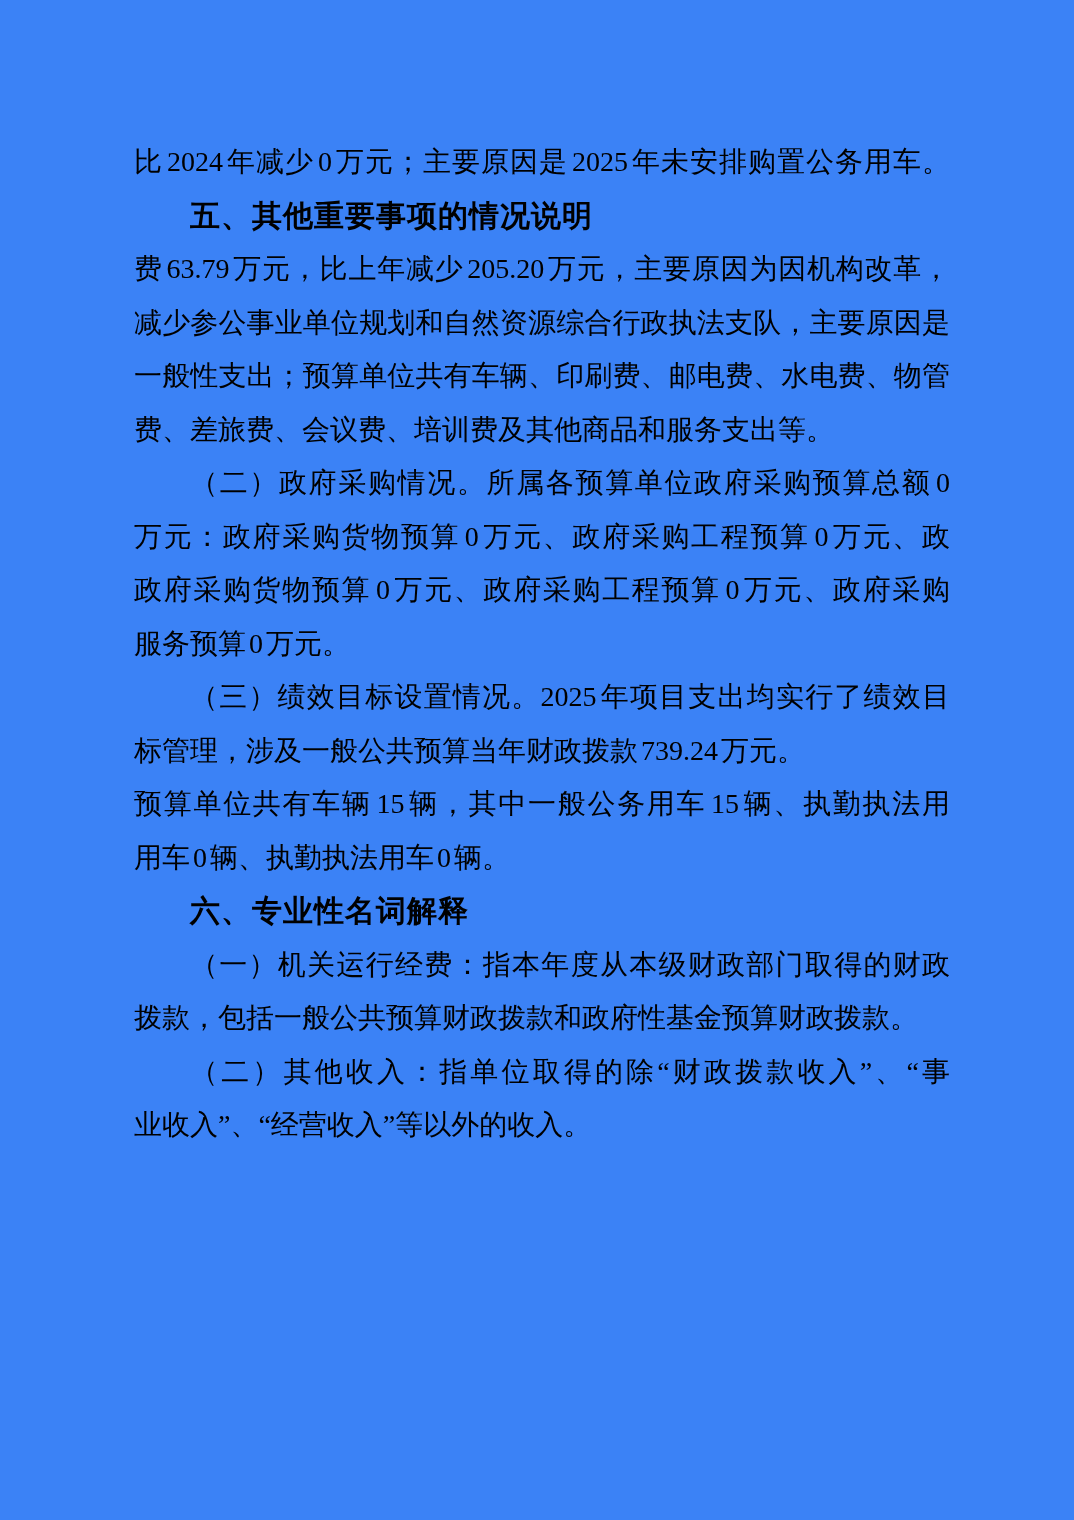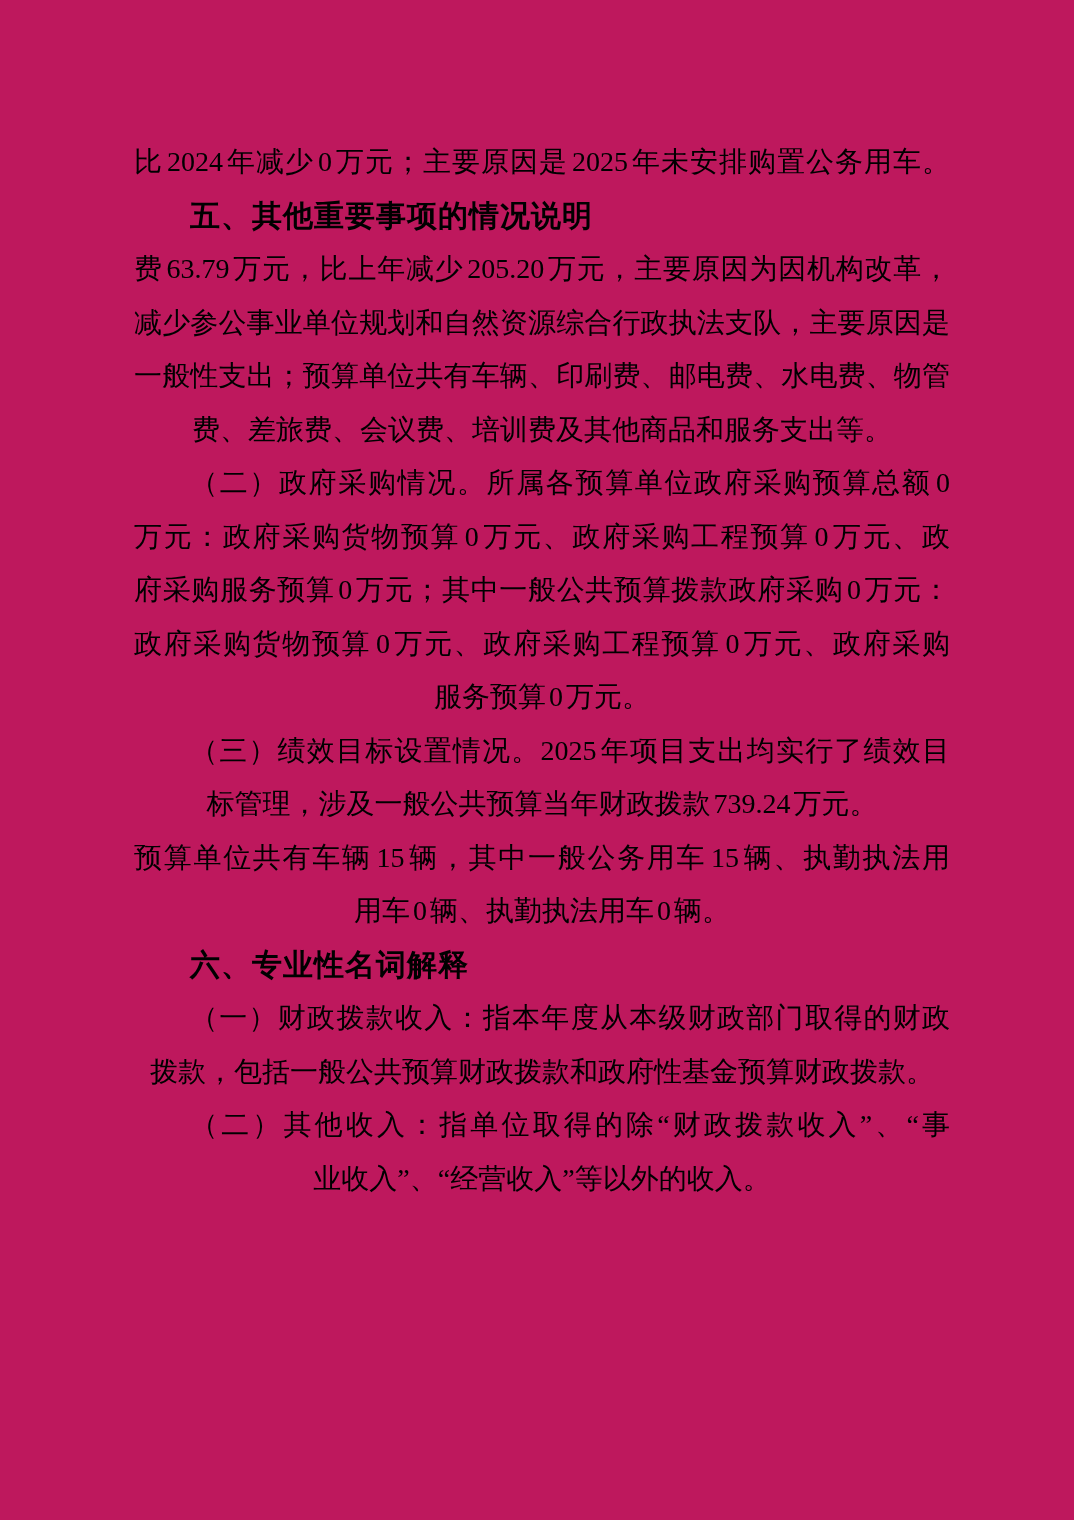--- a/index.html
+++ b/index.html
@@ -4,37 +4,37 @@
 <style>
   html, body {
     margin: 0;
     padding: 0;
     background: #ffffff;
   }
   .page {
     position: relative;
     width: 1074px;
     height: 1520px;
-    background: #be185d;
+    background: #3b82f6;
     overflow: hidden;
     box-sizing: border-box;
     padding: 135px 124px 0 134px;
   }
   .doc-body {
     width: 816px;
   }
   .line {
     font-family: "Liberation Serif", "DejaVu Serif", serif;
     font-size: 28px;
     line-height: 53.5px;
     height: 53.5px;
     color: #000000;
     word-spacing: -4px;
     white-space: nowrap;
-    text-align: center;
+    text-align: left;
   }
   .line.just {
     white-space: normal;
     text-align: justify;
     text-align-last: justify;
     text-justify: inter-character;
   }
   .line.indent {
     text-indent: 56px;
   }
@@ -54,26 +54,25 @@
 <div class="page">
   <div class="doc-body" id="doc-body">
       <div class="line just">比 2024 年减少 0 万元；主要原因是 2025 年未安排购置公务用车。</div>
       <div class="line heading indent">五、其他重要事项的情况说明</div>
       <div class="line just">费 63.79 万元，比上年减少 205.20 万元，主要原因为因机构改革，</div>
       <div class="line just">减少参公事业单位规划和自然资源综合行政执法支队，主要原因是</div>
       <div class="line just">一般性支出；预算单位共有车辆、印刷费、邮电费、水电费、物管</div>
       <div class="line">费、差旅费、会议费、培训费及其他商品和服务支出等。</div>
       <div class="line indent just">（二）政府采购情况。所属各预算单位政府采购预算总额 0</div>
       <div class="line just">万元：政府采购货物预算 0 万元、政府采购工程预算 0 万元、政</div>
-      <div class="line just">府采购服务预算 0 万元；其中一般公共预算拨款政府采购 0 万元：</div>
       <div class="line just">政府采购货物预算 0 万元、政府采购工程预算 0 万元、政府采购</div>
       <div class="line">服务预算 0 万元。</div>
       <div class="line indent just">（三）绩效目标设置情况。2025 年项目支出均实行了绩效目</div>
       <div class="line">标管理，涉及一般公共预算当年财政拨款 739.24 万元。</div>
       <div class="line just">预算单位共有车辆 15 辆，其中一般公务用车 15 辆、执勤执法用</div>
       <div class="line">用车 0 辆、执勤执法用车 0 辆。</div>
       <div class="line heading indent">六、专业性名词解释</div>
-      <div class="line indent just">（一）财政拨款收入：指本年度从本级财政部门取得的财政</div>
+      <div class="line indent just">（一）机关运行经费：指本年度从本级财政部门取得的财政</div>
       <div class="line">拨款，包括一般公共预算财政拨款和政府性基金预算财政拨款。</div>
       <div class="line indent just">（二）其他收入：指单位取得的除“财政拨款收入”、“事</div>
       <div class="line">业收入”、“经营收入”等以外的收入。</div>
     </div>
 </div>
 
 </body></html>

